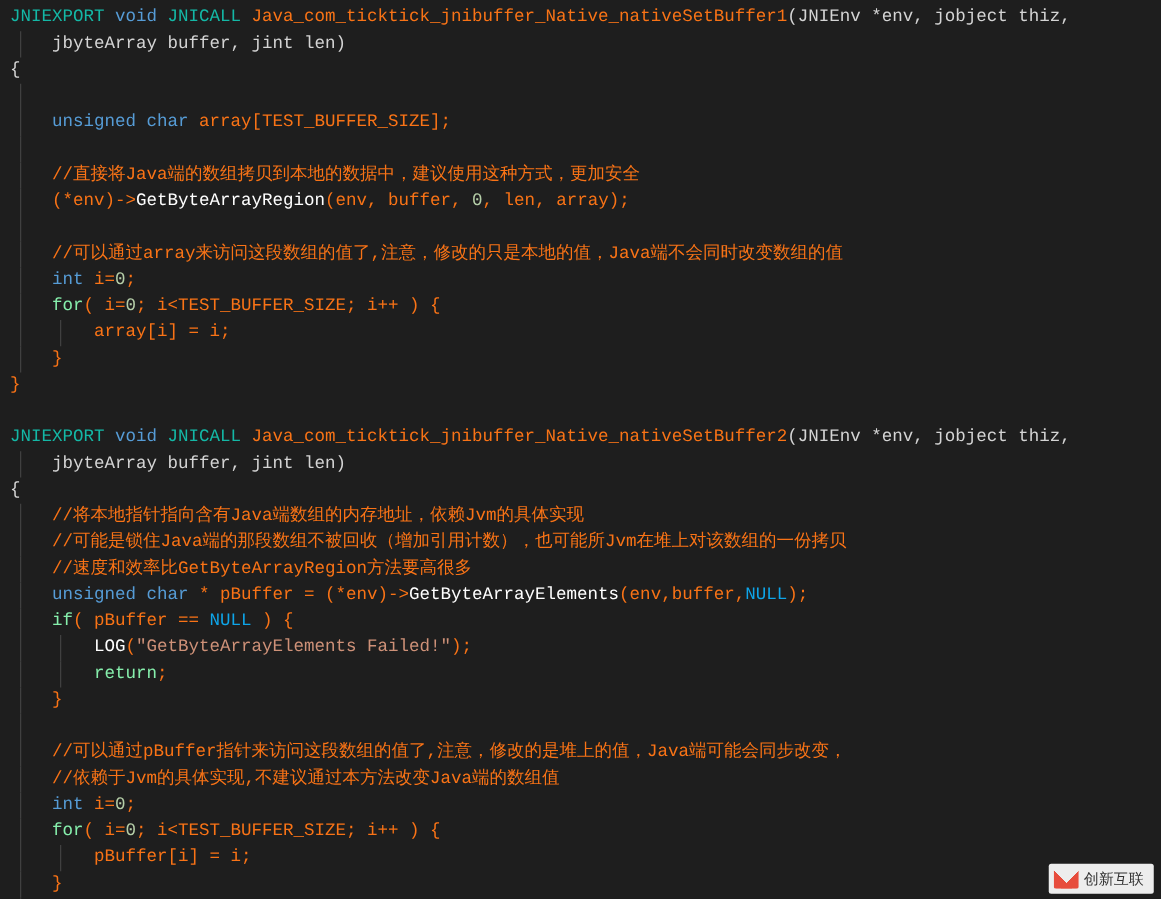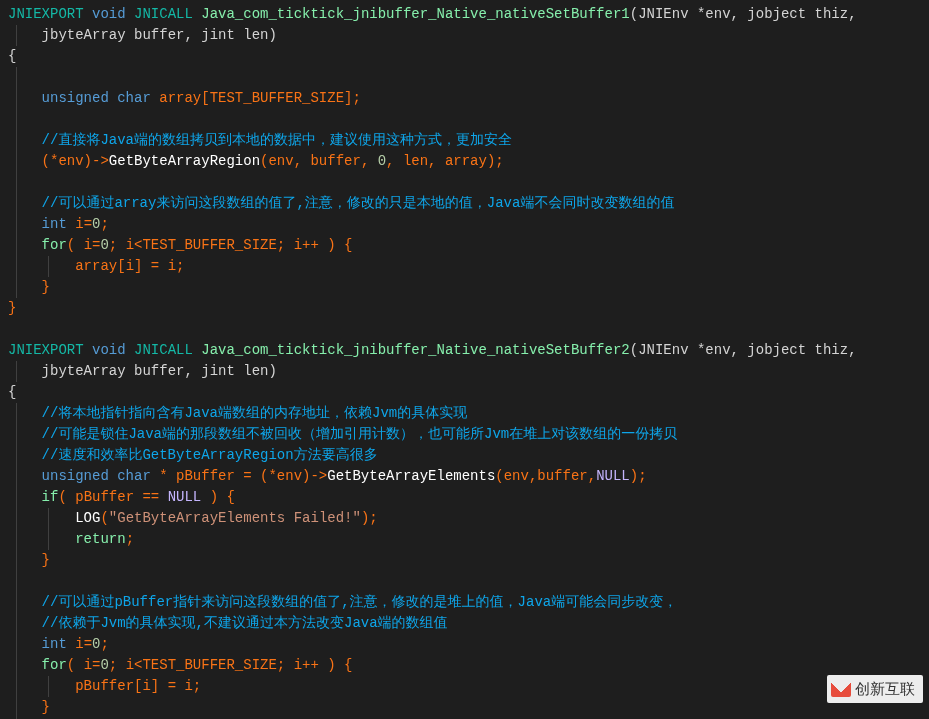--- a/index.html
+++ b/index.html
@@ -25,35 +25,35 @@
     vertical-align: top;
     position: absolute;
   }
   .g1 { left: 8px; }
   .g2 { left: 40px; } 
   .kw-type    { color: #569cd6; } 
   .kw-ctrl    { color: #86efac; } 
   .method     { color: #ffffff; }
   .num        { color: #b5cea8; }
   .str        { color: #ce9178; }
-  .null       { color: #c4b5fd; } 
-  .comment2   { color: #0ea5e9; }
+  .null       { color: #0ea5e9; } 
+  .comment2   { color: #f97316; }
   .op         { color: #f97316; }
   .paren      { color: #d4d4d4; }
   .macro      { color: #14b8a6; }
-  .fn-decl    { color: #86efac; font-family: Liberation Mono, monospace; }
+  .fn-decl    { color: #f97316; font-family: Liberation Mono, monospace; }
 
   .watermark {
     position: absolute;
     right: 6px;
-    bottom: 16px;
+    bottom: 4px;
     background: rgba(255,255,255,0.92);
     color: #333;
     font-family: Arial, sans-serif;
-    font-size: 15px;
+    font-size: 12px;
     padding: 3px 8px 3px 28px;
     border-radius: 2px;
   }
   .watermark::before {
     content: "";
     position: absolute;
     left: 4px; top: 50%; transform: translateY(-50%);
     width: 20px; height: 16px;
     background:
       linear-gradient(45deg,#e74c3c 40%, transparent 41%),

